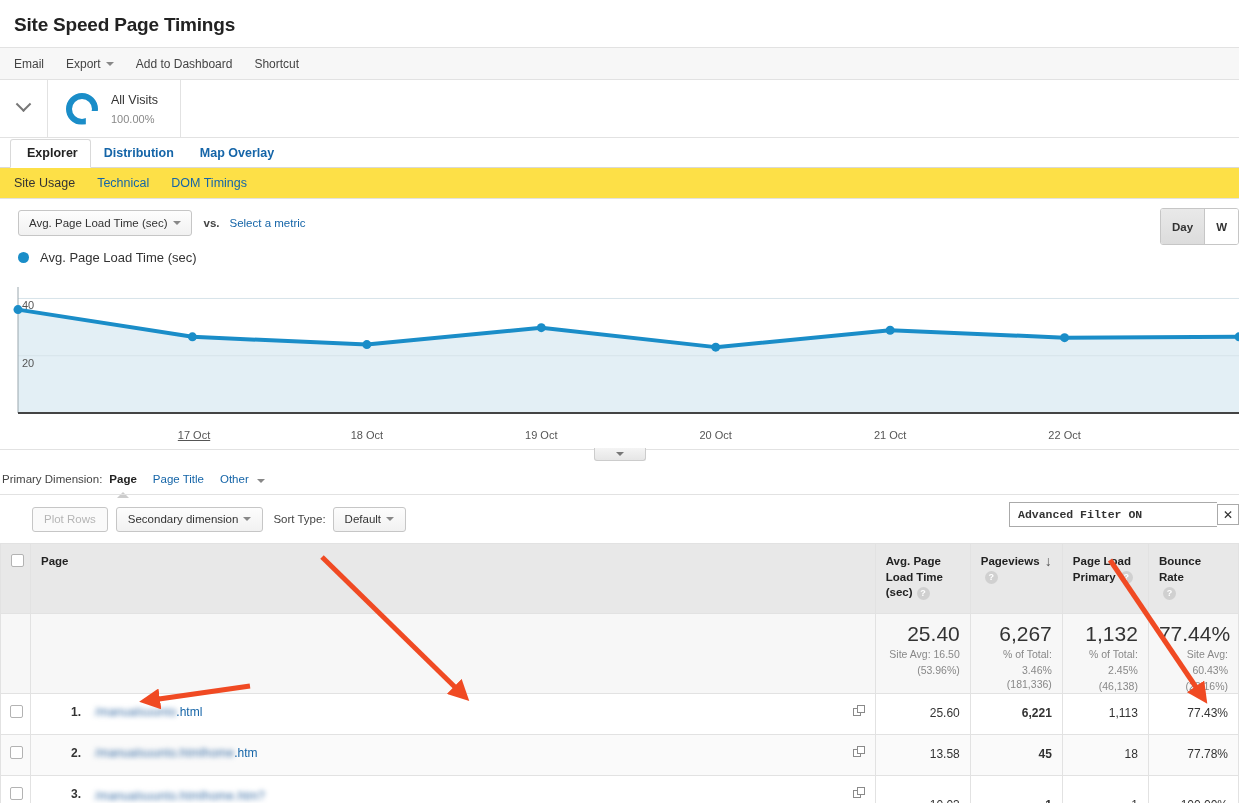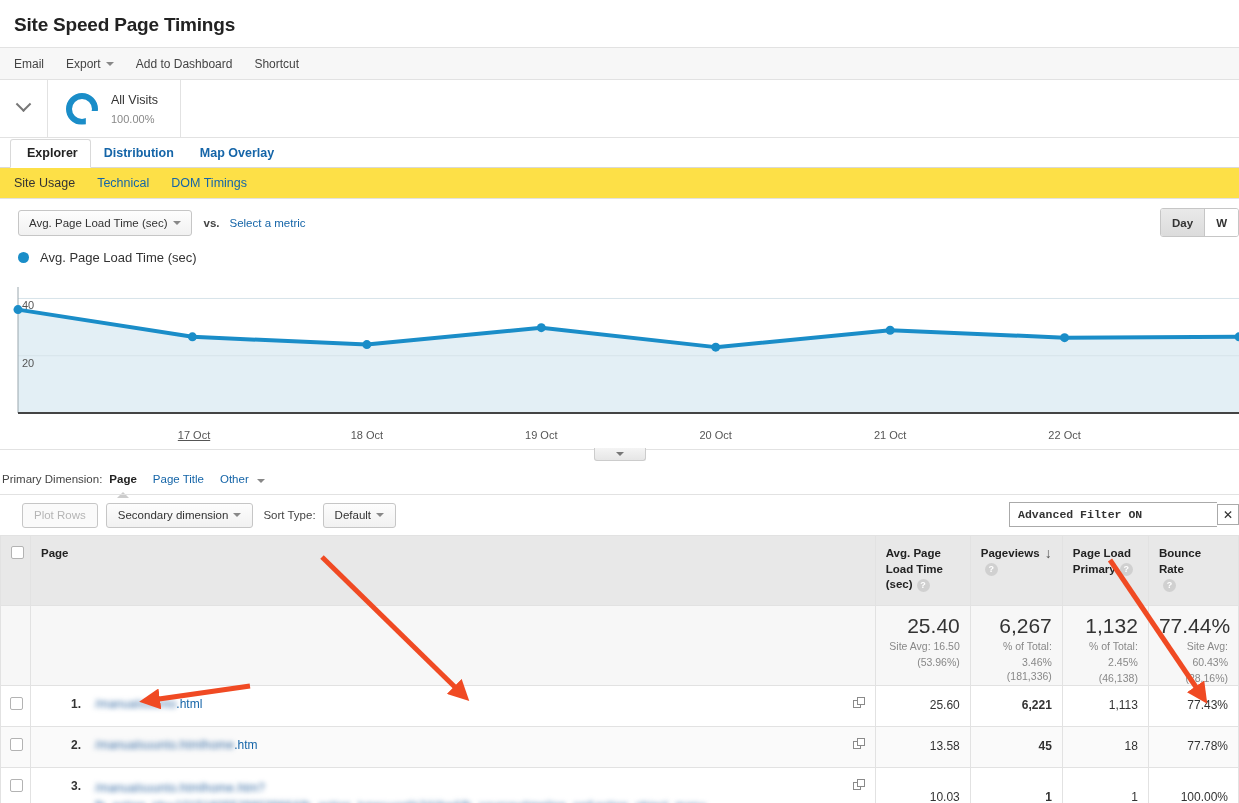--- a/index.html
+++ b/index.html
@@ -96,21 +96,21 @@
     display: flex; align-items: center; justify-content: space-between;
     font-size: 11.5px; color: #333; cursor: pointer;
   }
   .vs-label { font-size: 11.5px; font-weight: bold; color: #444; margin: 0 10px 0 12px; }
   .sel-metric { font-size: 11.5px; color: #1565a8; cursor: pointer; }
   .gran-group {
     position: absolute; right: 0; top: 9px; display: flex;
     border: 1px solid #c6c6c6; border-radius: 3px; overflow: hidden;
   }
   .gran-btn {
-    height: 27px; padding: 0 11px; display: flex; align-items: center;
+    height: 35px; padding: 0 11px; display: flex; align-items: center;
     font-size: 11.5px; font-weight: bold; color: #333;
     background: #fff; cursor: pointer;
   }
   .gran-btn.active { background: linear-gradient(#e9e9e9, #dcdcdc); }
   .gran-btn + .gran-btn { border-left: 1px solid #c6c6c6; }
 
   
   .legend-row { display: flex; align-items: center; padding: 4px 0 0 18px; }
   .legend-dot {
     width: 11px; height: 11px; border-radius: 50%;
@@ -147,22 +147,22 @@
   .pdim-item.active { color: #222; font-weight: bold; }
   .pdim-item.active::after {
     content: ""; position: absolute; left: 50%; bottom: -13px;
     transform: translateX(-50%);
     border-left: 6px solid transparent; border-right: 6px solid transparent;
     border-bottom: 6px solid #ccc;
   }
 
   
   .tbl-toolbar {
-    height: 41px; border-top: 1px solid #e2e2e2;
-    display: flex; align-items: center; padding-left: 22px; position: relative;
+    height: 49px; border-top: 1px solid #e2e2e2;
+    display: flex; align-items: center; padding-left: 32px; position: relative;
   }
   .btn {
     height: 25px; padding: 0 11px; border: 1px solid #c6c6c6; border-radius: 3px;
     background: linear-gradient(#fdfdfd, #f1f1f1);
     display: flex; align-items: center; font-size: 11.5px; color: #333;
     margin-right: 8px; cursor: pointer; white-space: nowrap;
   }
   .btn.disabled { color: #b5b5b5; background: #fafafa; }
   .sort-lbl { font-size: 11.5px; color: #444; margin: 0 7px 0 2px; }
   .filter-box {

